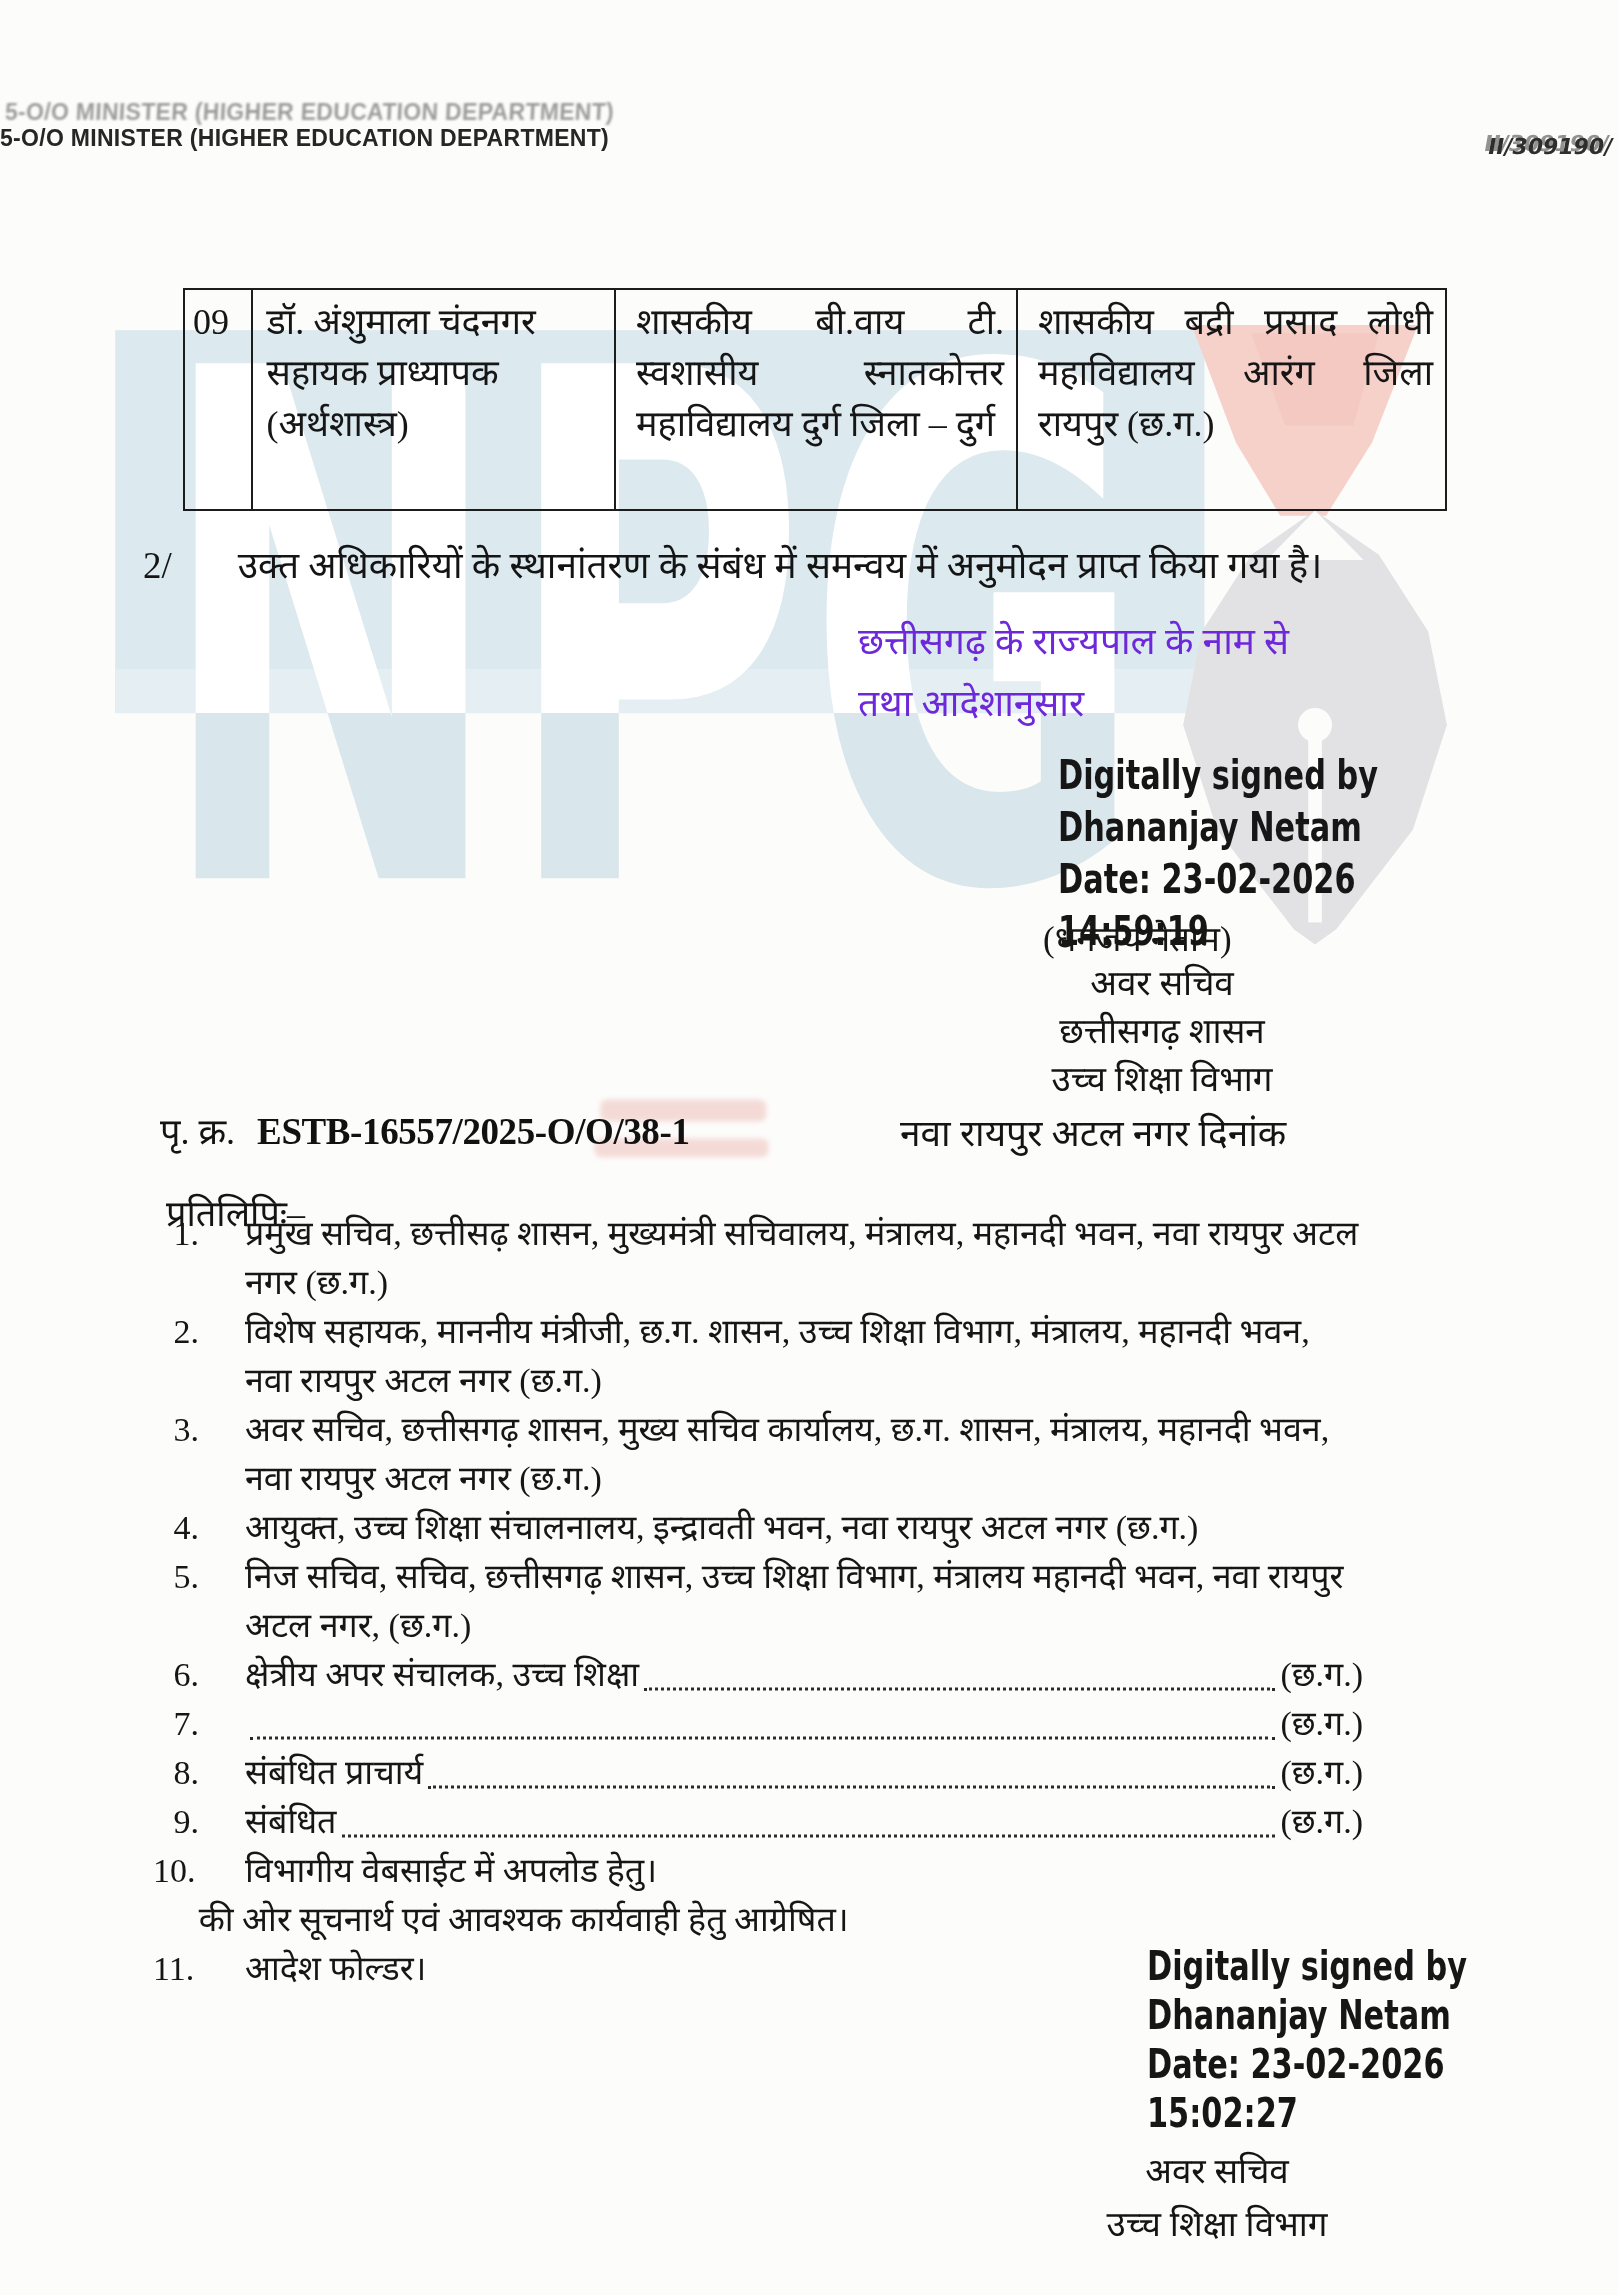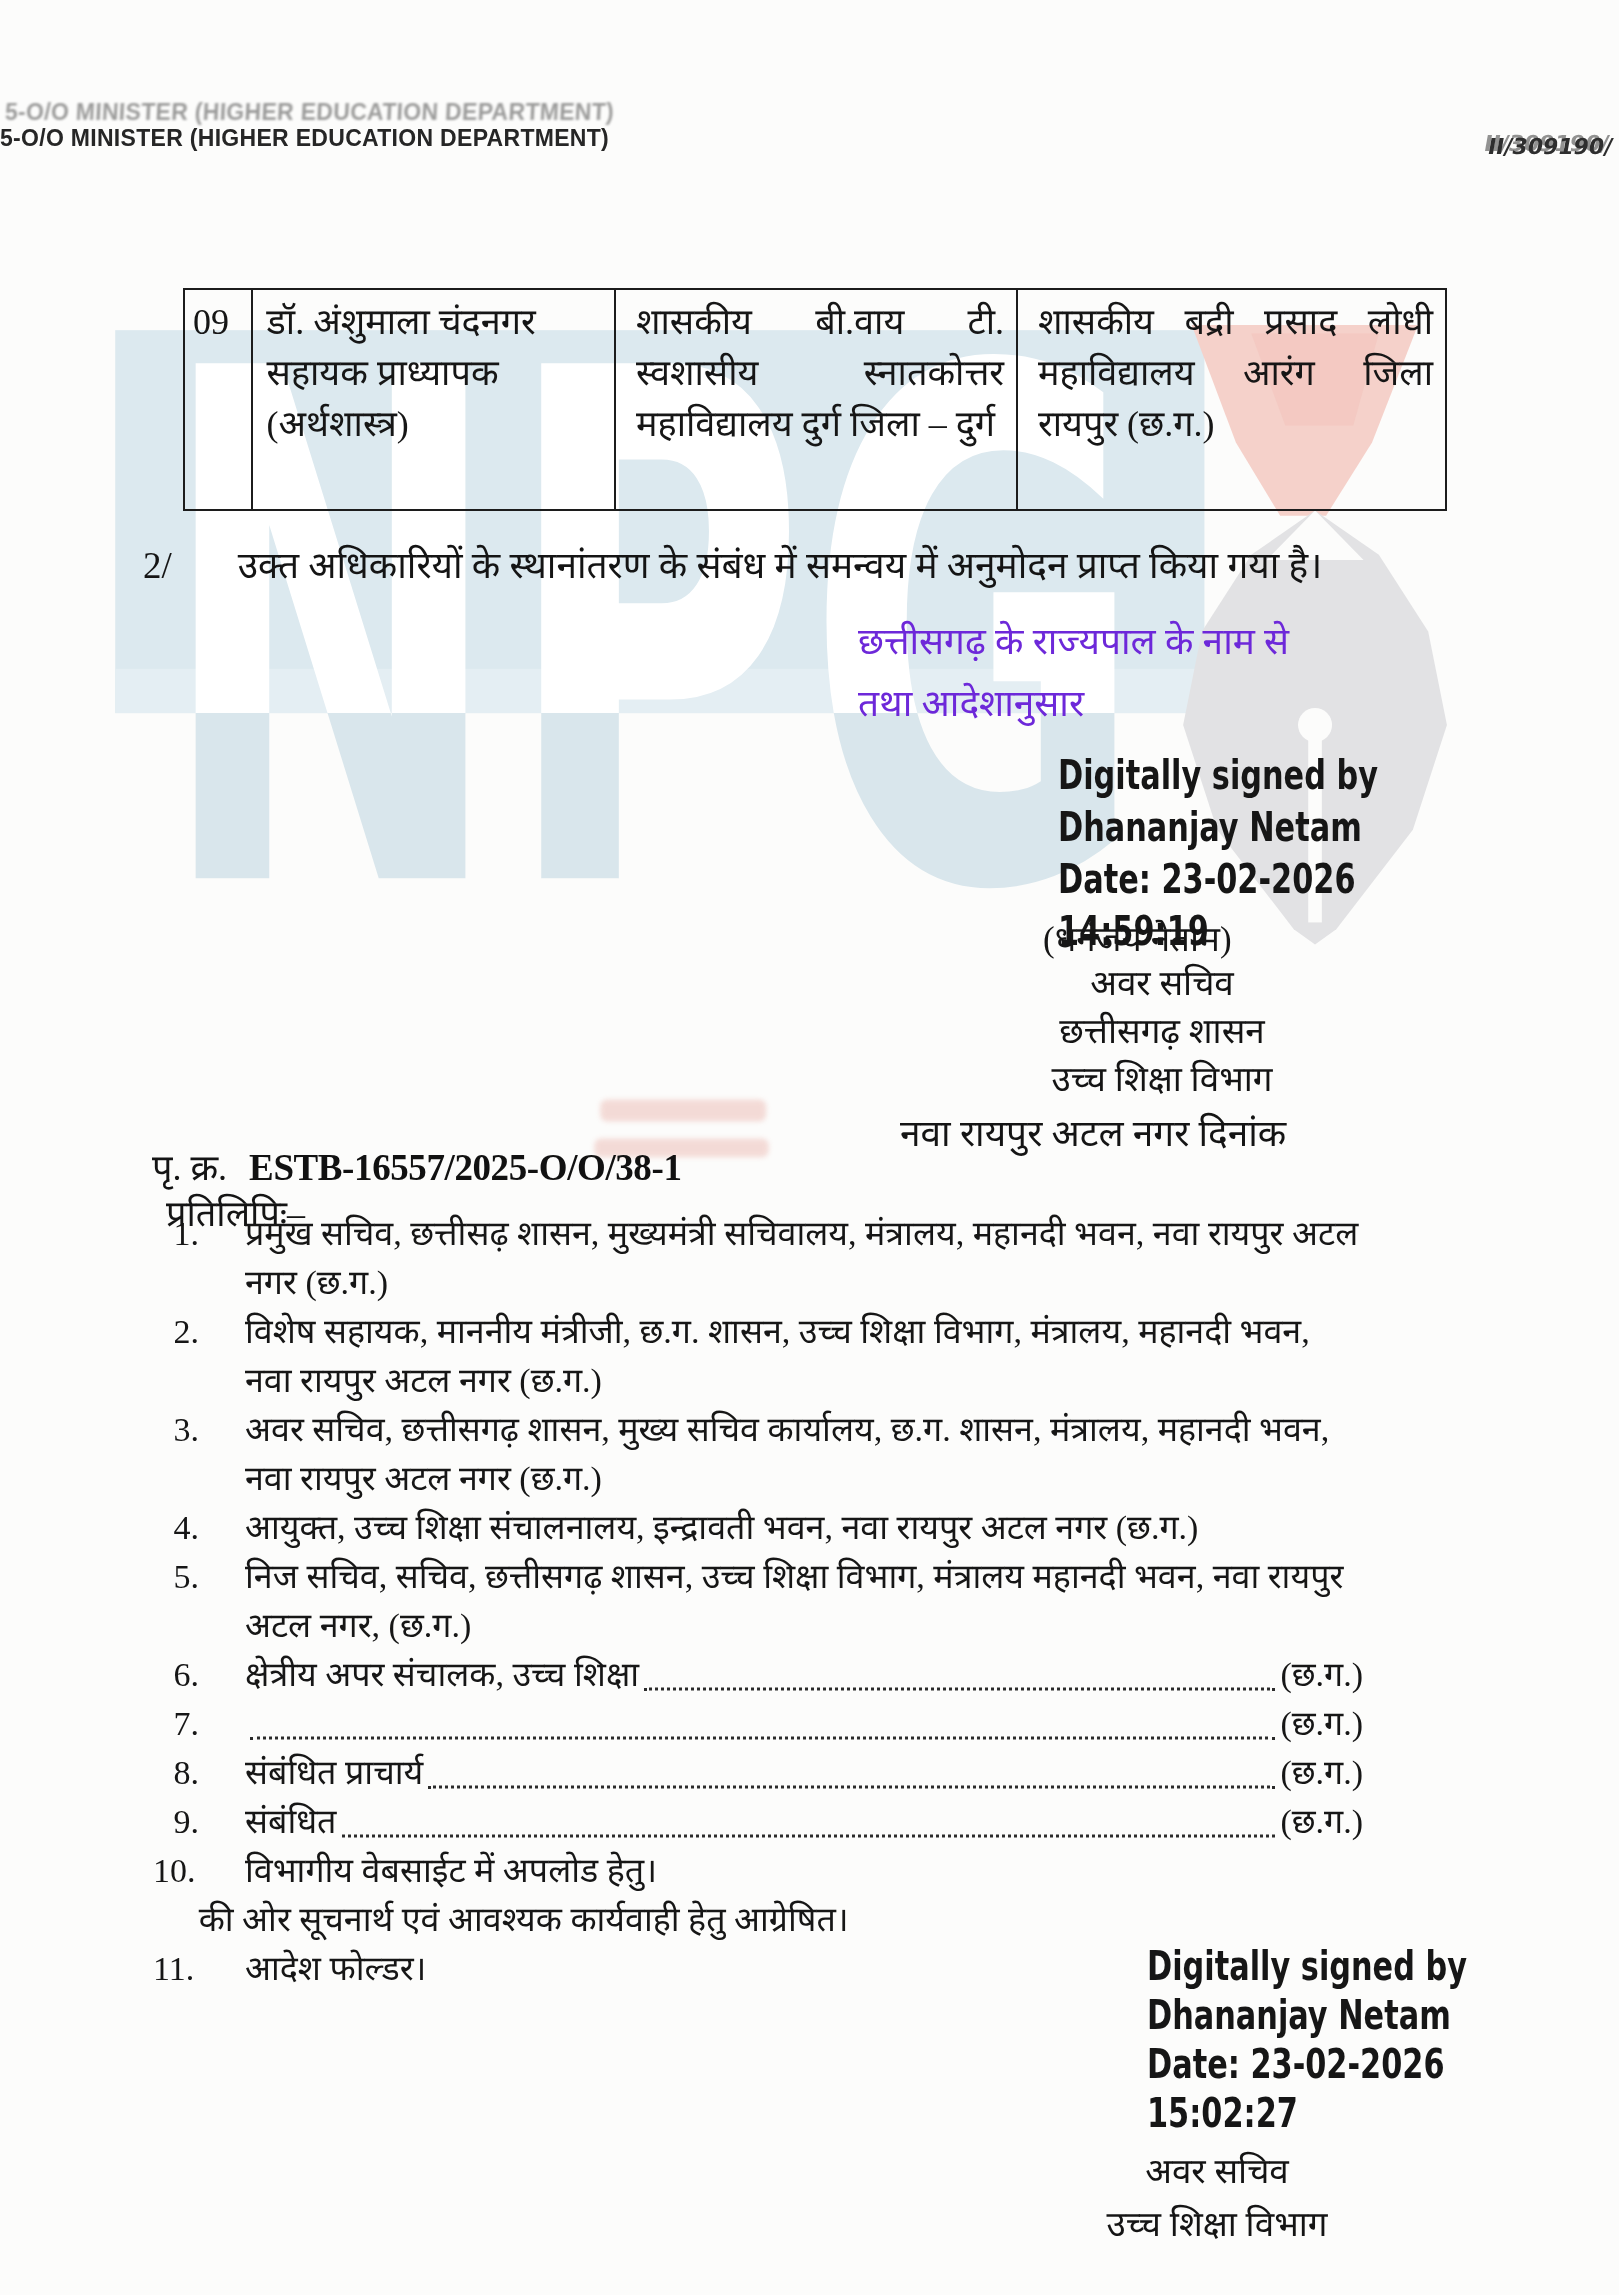--- a/index.html
+++ b/index.html
@@ -62,21 +62,21 @@
     font-family:"DejaVu Sans", sans-serif;font-weight:600;color:#161616;
     transform:scaleX(.74);transform-origin:left top;white-space:nowrap;
   }
   .sig1{left:1058px;top:749px;font-size:41px;line-height:52px;}
   .sig2{left:1147px;top:1942px;font-size:41px;line-height:49px;}
   .signame{left:1043px;top:914px;font-size:35px;white-space:nowrap;color:#161616;}
   .sigcol1{left:992px;top:960px;width:340px;text-align:center;font-size:35px;line-height:48px;color:#141414;}
   .sigcol2{left:1047px;top:2145px;width:340px;text-align:center;font-size:35px;line-height:53px;color:#141414;}
 
   
-  .refline{left:152px;top:1106px;white-space:nowrap;font-size:36px;color:#141414;margin-top:36px;}
+  .refline{left:160px;top:1106px;white-space:nowrap;font-size:36px;color:#141414;}
   .ref-num{font-family:"Liberation Serif", serif;font-weight:700;font-size:37px;letter-spacing:-0.4px;margin-left:22px;color:#111;}
   .refplace{left:900px;top:1106px;font-size:37px;white-space:nowrap;color:#141414;}
   .copylabel{left:166px;top:1156px;font-size:36px;color:#141414;margin-top:32px;}
 
   
   .copies{left:153px;top:1209px;width:1210px;font-size:34px;line-height:49px;color:#161616;}
   .citem{display:flex;align-items:flex-start;}
   .citem .num{flex:0 0 92px;box-sizing:border-box;}
   .citem .num.s{padding-left:20.4px;}
   .citem .txt{flex:1 1 auto;}

